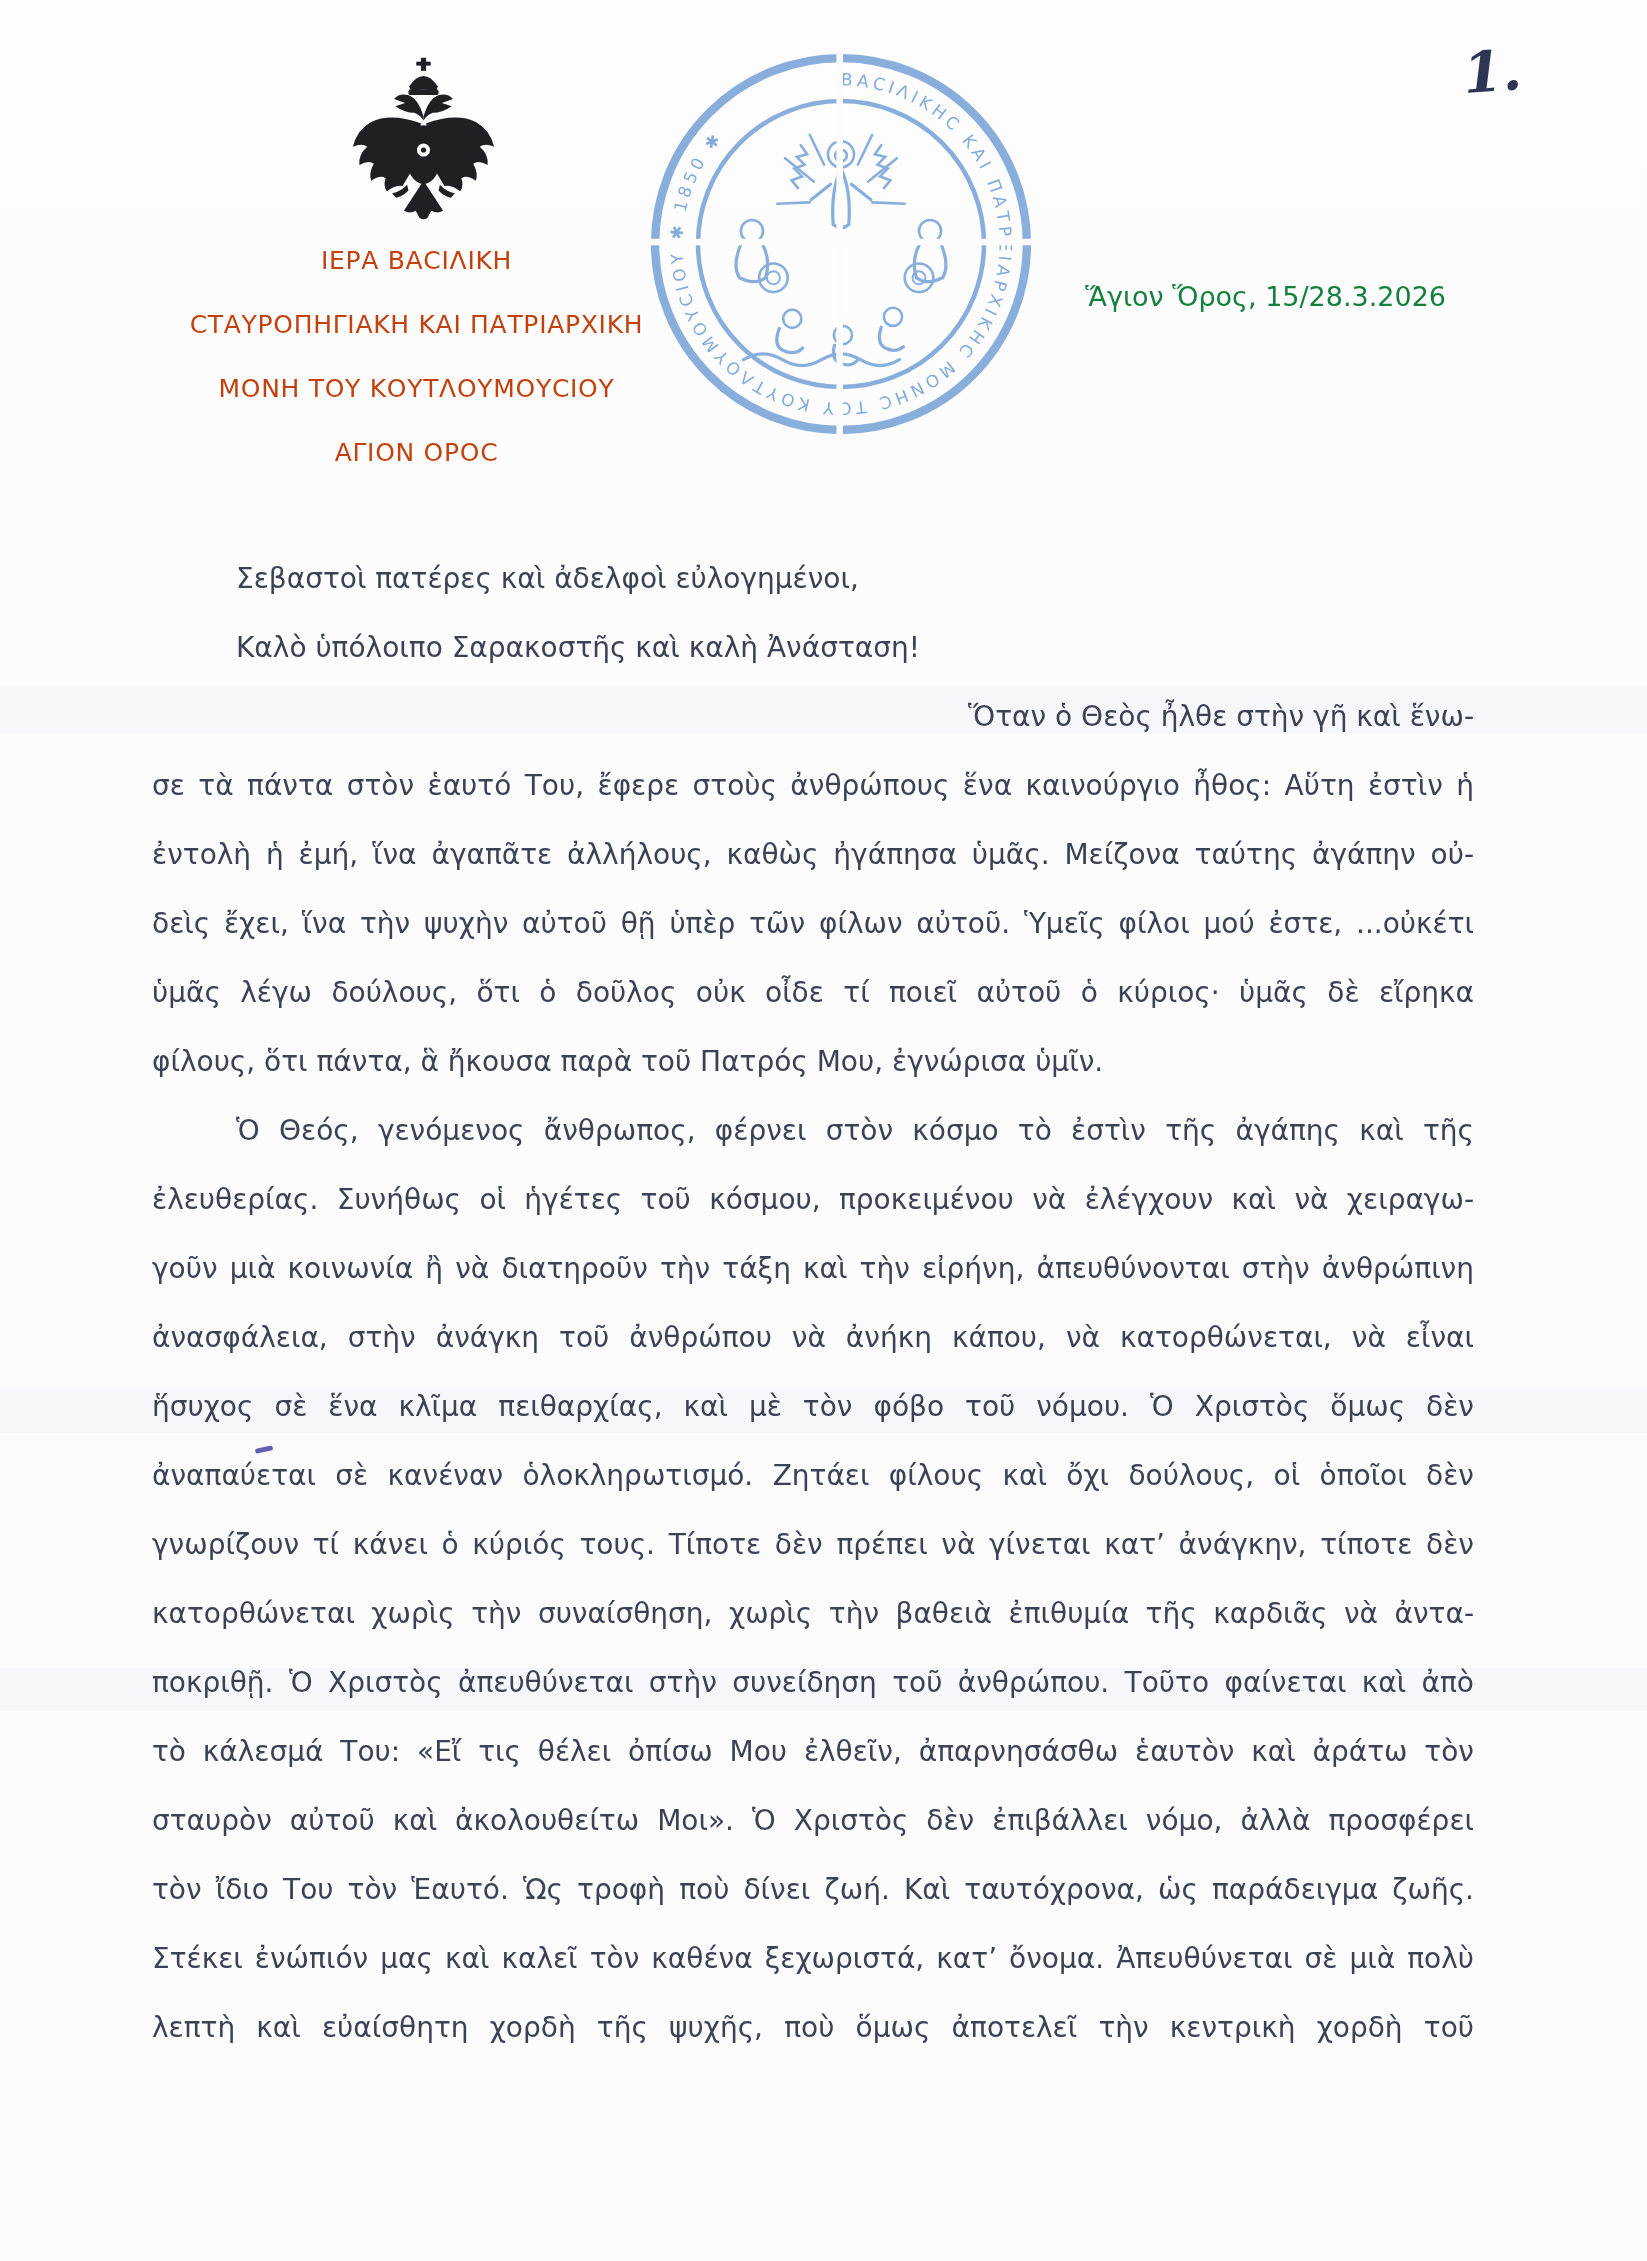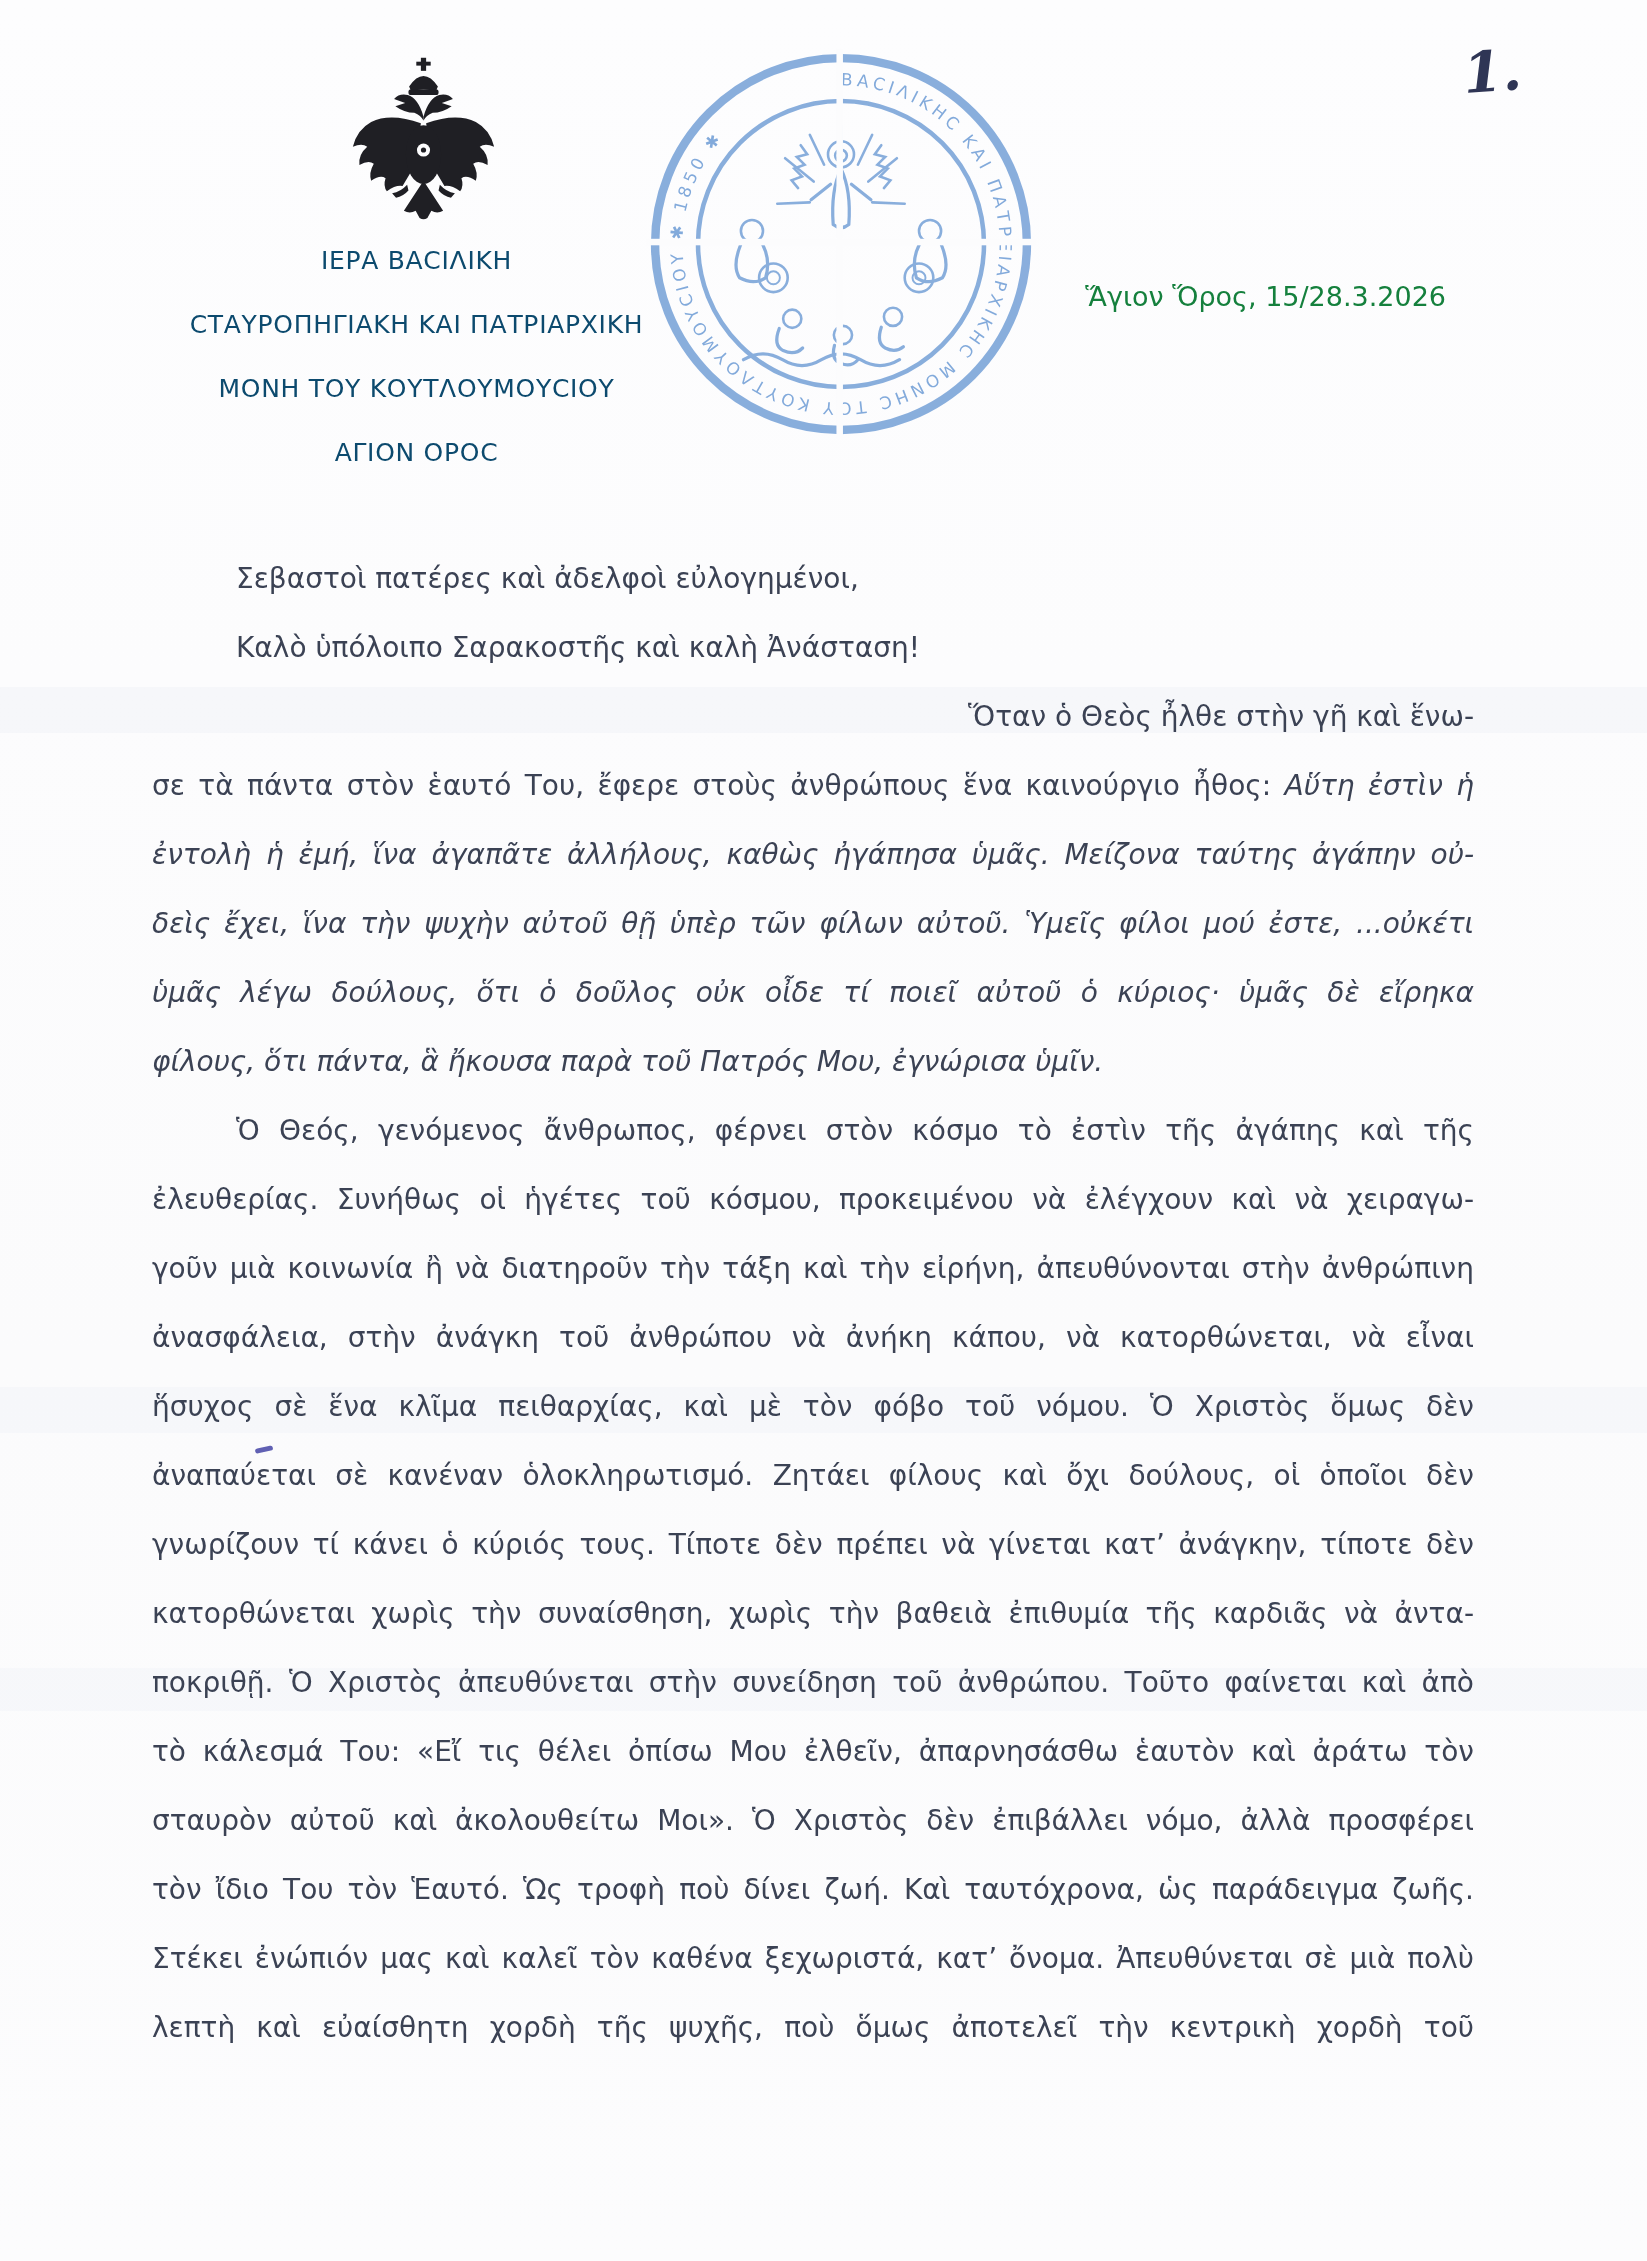--- a/index.html
+++ b/index.html
@@ -10,38 +10,38 @@
   }
   
   .scanband{position:absolute;left:0;width:100%;pointer-events:none;}
   #band1{top:687px;height:46px;background:rgba(216,226,238,0.16);}
   #band2{top:1387px;height:46px;background:rgba(216,226,238,0.13);}
   #band3{top:1668px;height:43px;background:rgba(216,226,238,0.12);}
 
   .emblem{position:absolute;left:345px;top:56px;width:157px;height:171px;}
   .letterhead{
     position:absolute;left:145px;top:229px;width:543px;text-align:center;
-    color:#0c4a6e;font-size:25px;line-height:64px;letter-spacing:0.7px;z-index:2;
+    color:#c2410c;font-size:25px;line-height:64px;letter-spacing:0.7px;z-index:2;
   }
   .seal{position:absolute;left:646px;top:49px;width:390px;height:390px;z-index:1;filter:blur(0.5px);opacity:0.96;}
   .pagenum{
     position:absolute;left:1463px;top:38px;color:#2f3555;
     font-family:"DejaVu Serif","Liberation Serif",serif;font-style:italic;font-weight:bold;
     font-size:56px;transform:rotate(-4deg);
   }
   .dateline{
     position:absolute;right:202px;top:281px;color:#15803d;font-size:27px;white-space:nowrap;
   }
   .body-block{position:absolute;left:152px;top:544px;width:1322px;color:#3b4254;}
   .line{height:69px;line-height:69px;font-size:28px;white-space:nowrap;}
   .line.justify{text-align:justify;text-align-last:justify;white-space:normal;}
   .line.left{text-align:left;}
   .line.right{text-align:right;}
   .line.indent{padding-left:84px;}
-  .line .it{font-style:italic;}
+  .line .it{}
   .ink-mark{
     position:absolute;left:255px;top:1447px;width:18.3px;height:4.6px;border-radius:2.6px;
     background:#4444a6;transform:rotate(-12deg);opacity:.85;
   }
 </style>
 </head>
 <body>
 
 <div class="scanband" id="band1"></div>
 <div class="scanband" id="band2"></div>

